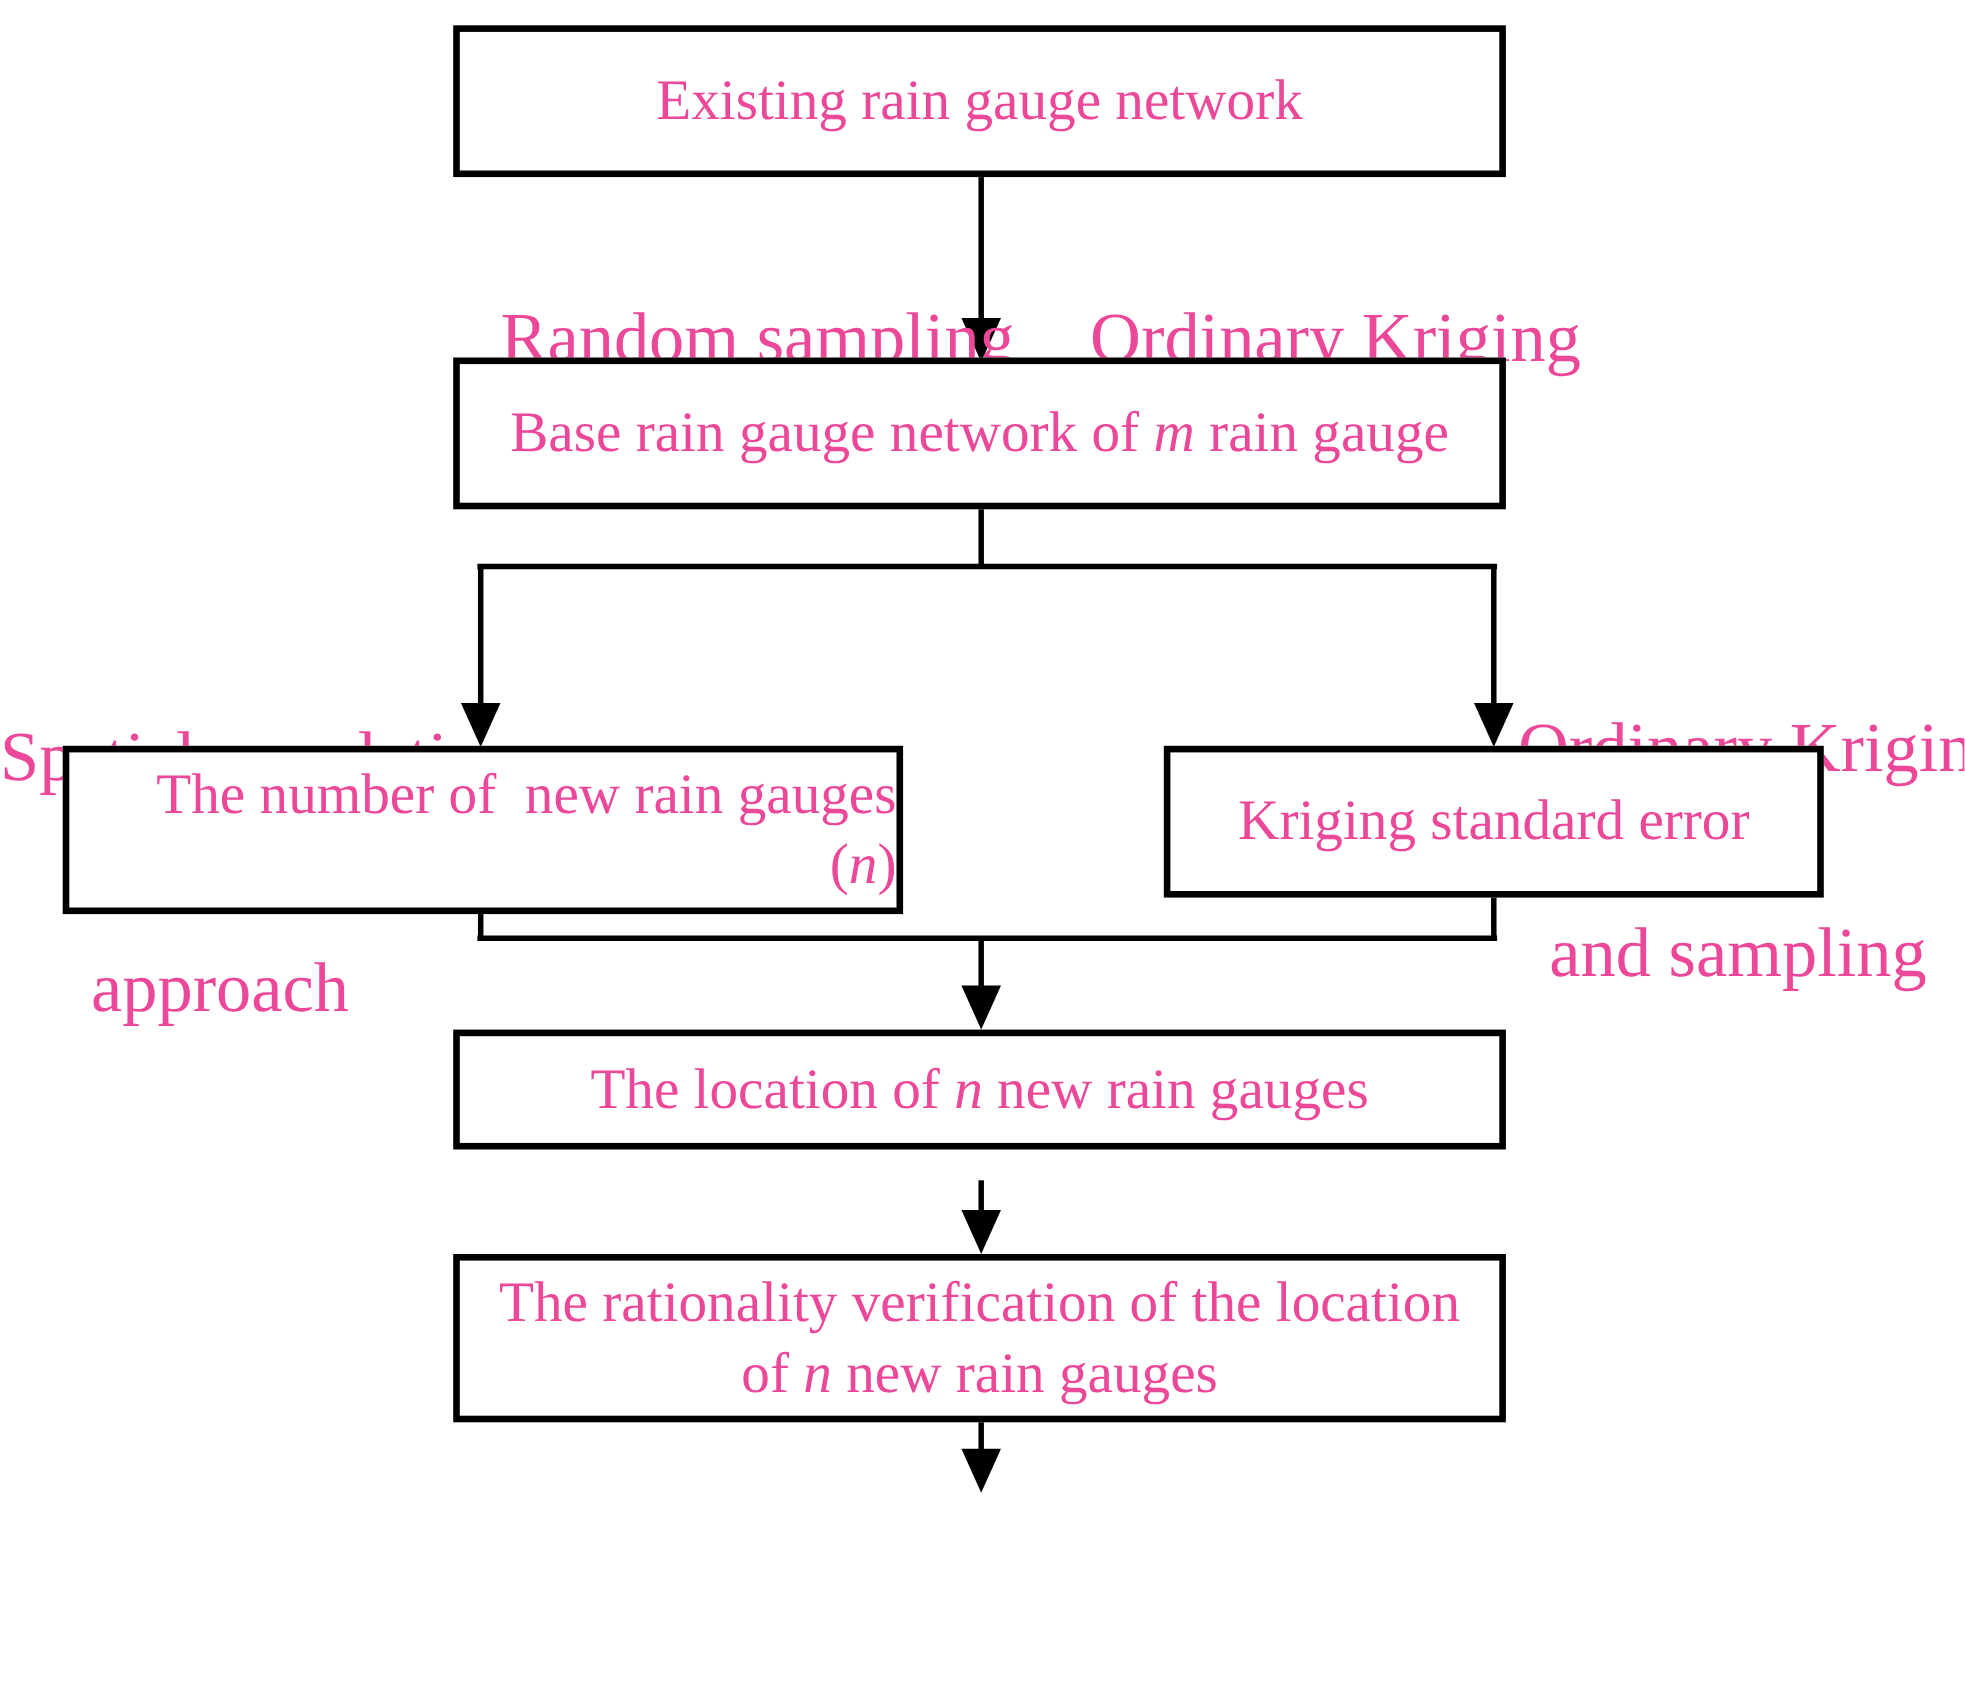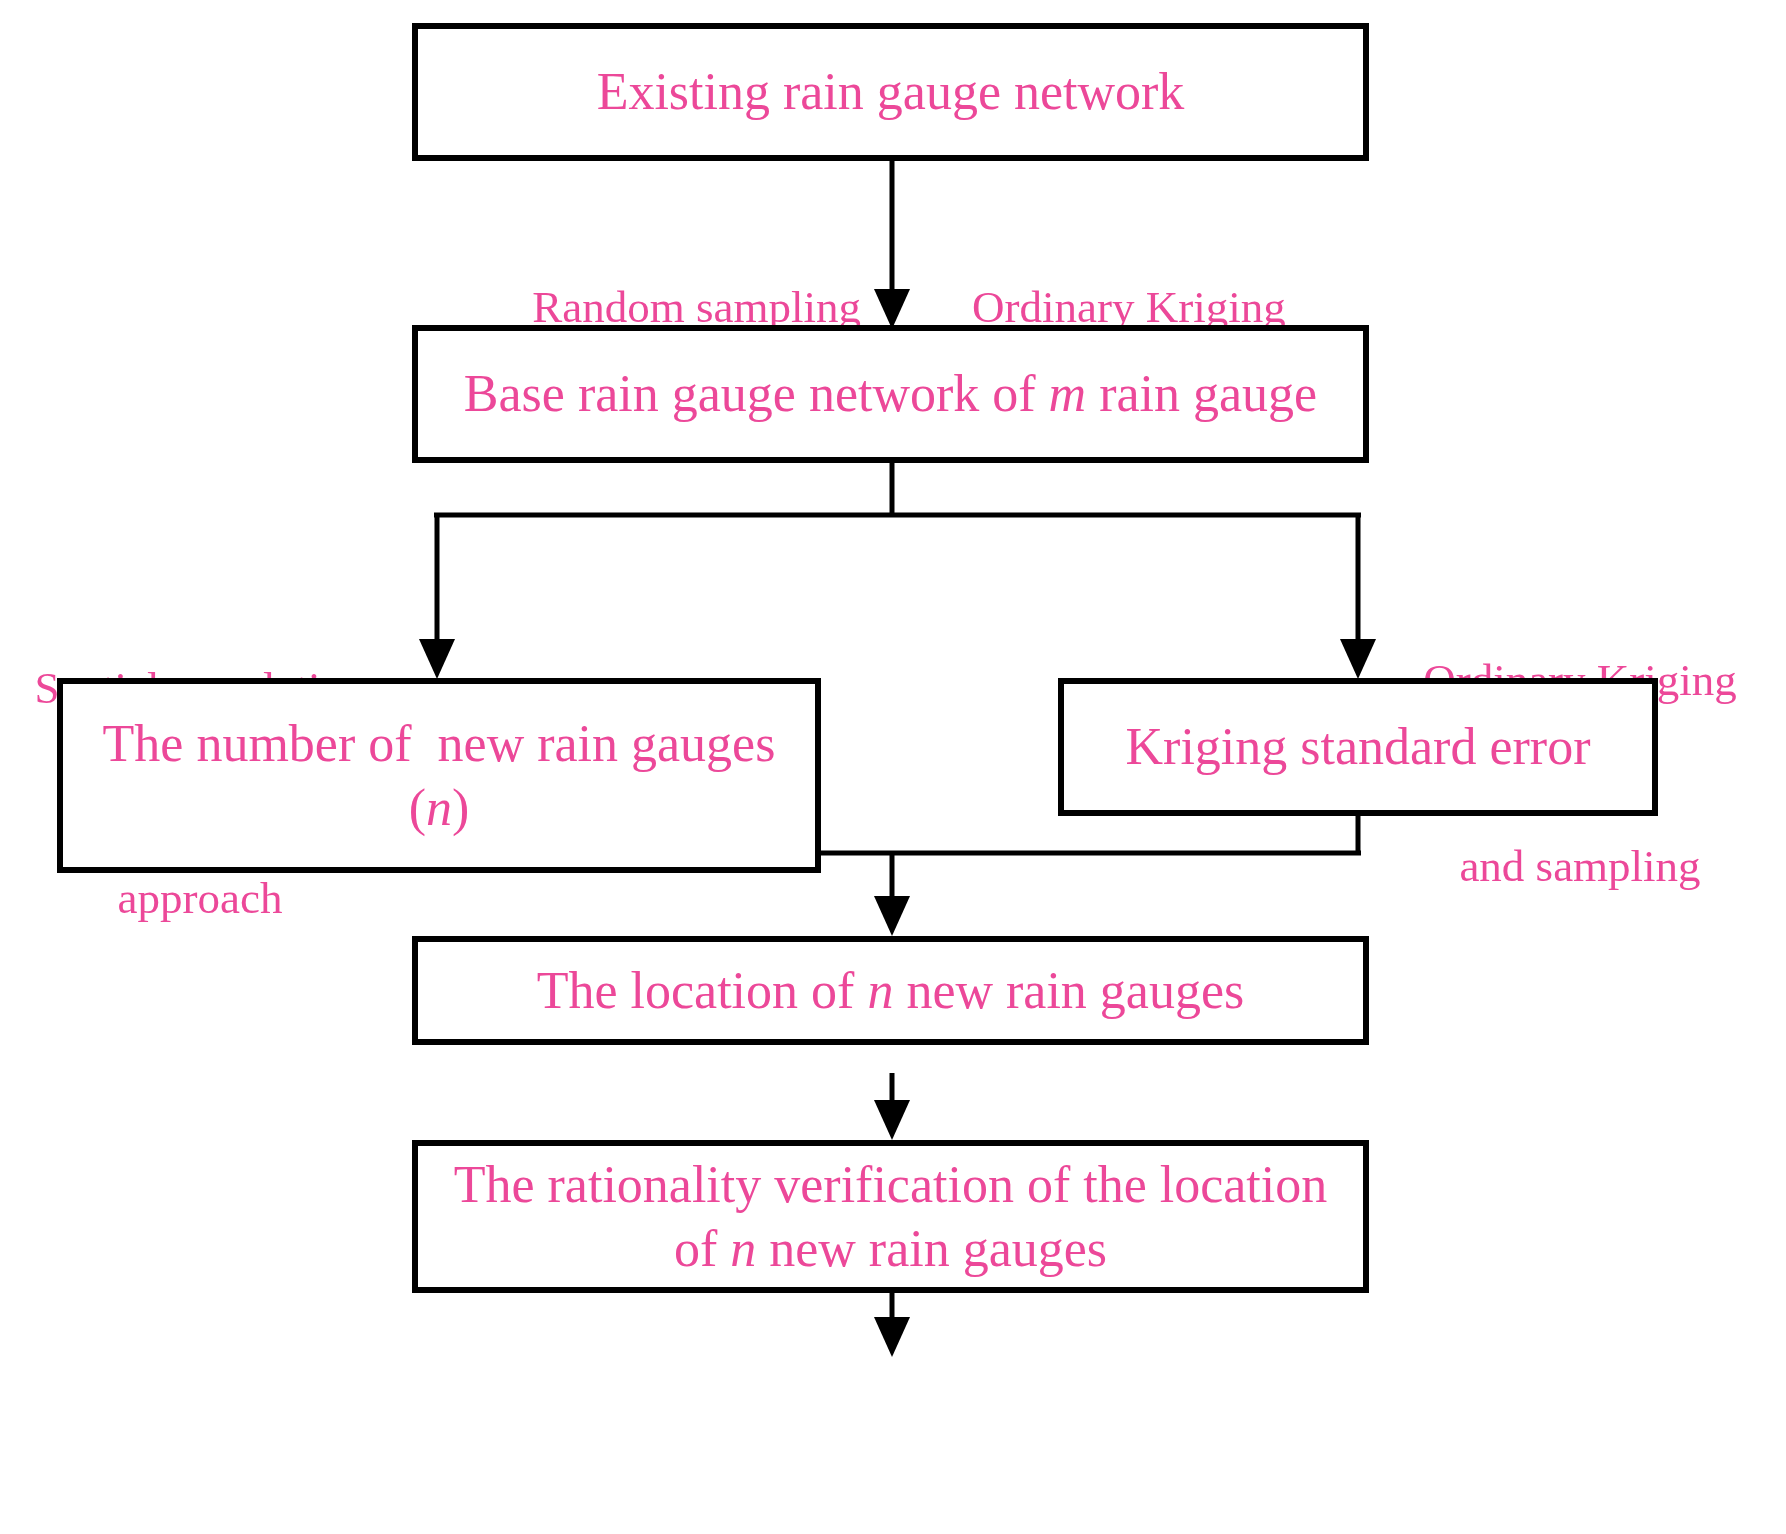--- a/index.html
+++ b/index.html
@@ -32,21 +32,21 @@
     flex-direction: column;
     align-items: center;
     justify-content: center;
     text-align: center;
     font-size: 52px;
     line-height: 64px;
   }
   .fbox .line { display: block; white-space: pre; }
   .elabel {
     position: absolute;
-    font-size: 45px;
+    font-size: 64px;
     line-height: 64px;
     white-space: pre;
   }
   .elabel .line { display: block; }
   .tc { text-align: center; }
   .tr { text-align: right; }
   .tl { text-align: left; }
   i.mvar { font-style: italic; }
   .lh70 { line-height: 70px; }
   .lh62 { line-height: 62px; }
@@ -116,21 +116,21 @@
 
   <div class="elabel tc lh70" style="left:0px; top:513px; width:400px;">
     <span class="line">Spatial correlation</span>
     <span class="line">approach</span>
   </div>
   <div class="elabel tc lh62" style="left:1380px; top:525px; width:400px;">
     <span class="line">Ordinary Kriging</span>
     <span class="line">and sampling</span>
   </div>
 
-  <div class="fbox" style="left:57px; top:678px; width:764px; height:195px;">
+  <div class="fbox" style="left:57px; top:678px; width:764px; height:153px;align-items:flex-end;">
     <span class="line">The number of&nbsp; new rain gauges</span>
     <span class="line"><span>(</span><i class="mvar">n</i><span>)</span></span>
   </div>
 
   <div class="fbox" style="left:1058px; top:678px; width:600px; height:138px;align-items:center;">
     <span class="line">Kriging standard error</span>
   </div>
 
   <div class="fbox" style="left:412px; top:936px; width:957px; height:109px;">
     <span class="line"><span>The location of </span><i class="mvar">n</i><span> new rain gauges</span></span>

